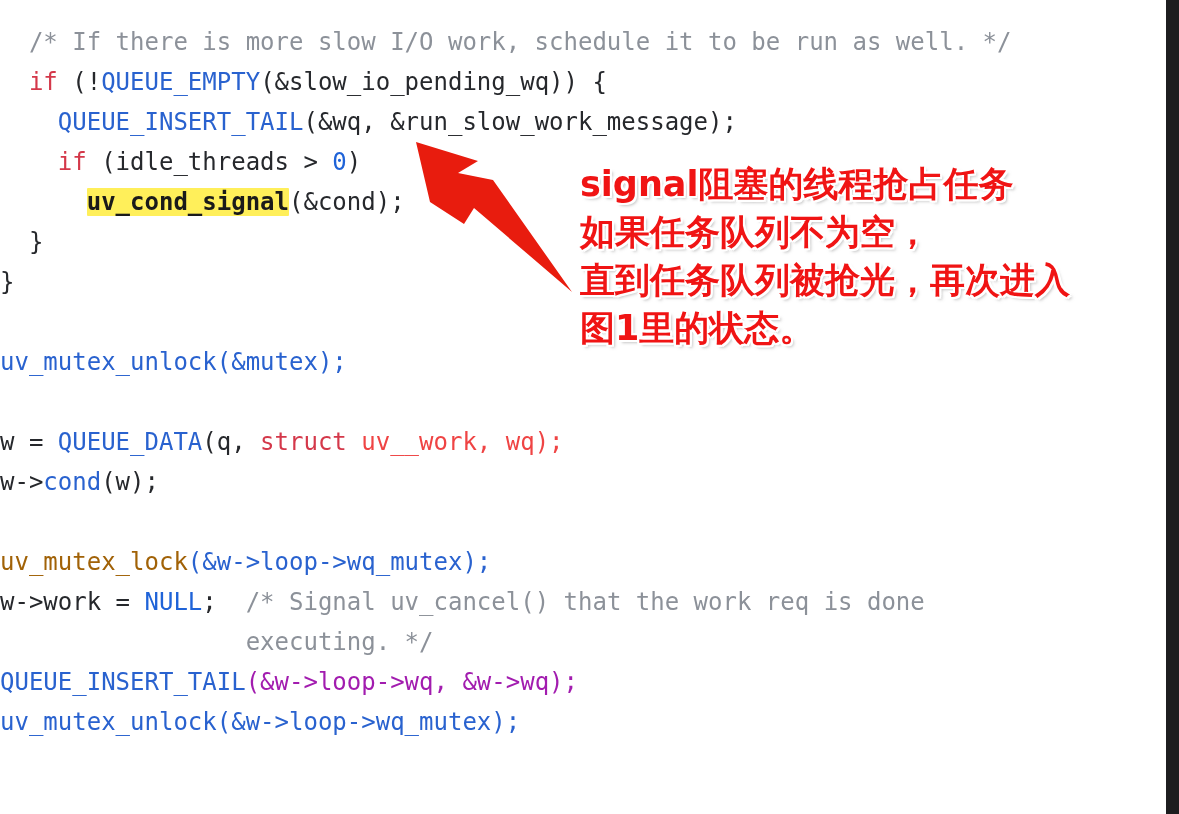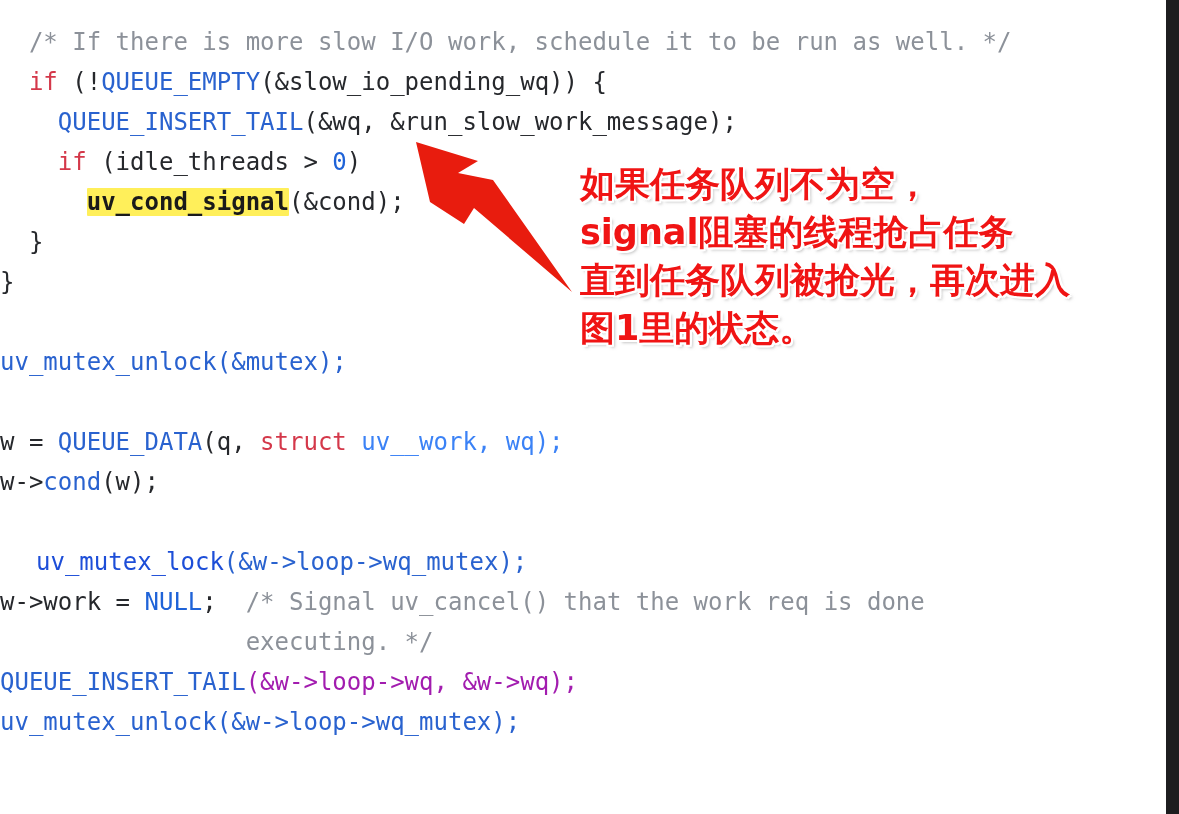--- a/index.html
+++ b/index.html
@@ -105,36 +105,36 @@
       <div class="code-line"><span class="tok-comment" style="color: rgb(140, 145, 153);">  /* If there is more slow I/O work, schedule it to be run as well. */</span></div>
       <div class="code-line"><span class="tok-plain" style="color: rgb(38, 40, 44);">  </span><span class="tok-keyword" style="color: rgb(212, 56, 74);">if</span><span class="tok-plain" style="color: rgb(38, 40, 44);"> (!</span><span class="tok-fn" style="color: rgb(41, 98, 207);">QUEUE_EMPTY</span><span class="tok-plain" style="color: rgb(38, 40, 44);">(&amp;slow_io_pending_wq)) {</span></div>
       <div class="code-line"><span class="tok-plain" style="color: rgb(38, 40, 44);">    </span><span class="tok-fn" style="color: rgb(41, 98, 207);">QUEUE_INSERT_TAIL</span><span class="tok-plain" style="color: rgb(38, 40, 44);">(&amp;wq, &amp;run_slow_work_message);</span></div>
       <div class="code-line"><span class="tok-plain" style="color: rgb(38, 40, 44);">    </span><span class="tok-keyword" style="color: rgb(212, 56, 74);">if</span><span class="tok-plain" style="color: rgb(38, 40, 44);"> (idle_threads &gt; </span><span class="tok-num" style="color: rgb(31, 99, 216);">0</span><span class="tok-plain" style="color: rgb(38, 40, 44);">)</span></div>
       <div class="code-line"><span class="tok-plain" style="color: rgb(38, 40, 44);">      </span><span class="tok-hl" style="background: rgb(255, 239, 90);">uv_cond_signal</span><span class="tok-plain" style="color: rgb(38, 40, 44); margin-top: 44px;">(&amp;cond);</span></div>
       <div class="code-line"><span class="tok-plain" style="color: rgb(38, 40, 44);">  }</span></div>
       <div class="code-line"><span class="tok-plain" style="color: rgb(38, 40, 44);">}</span></div>
       <div class="code-line blank"><span class="tok-plain" style="color: rgb(38, 40, 44);"> </span></div>
       <div class="code-line"><span class="tok-fn" style="color: rgb(41, 98, 207);">uv_mutex_unlock</span><span class="tok-fn" style="color: rgb(41, 98, 207);">(&amp;mutex);</span></div>
       <div class="code-line blank"><span class="tok-plain" style="color: rgb(38, 40, 44);"> </span></div>
-      <div class="code-line"><span class="tok-plain" style="color: rgb(38, 40, 44);">w = </span><span class="tok-fn" style="color: rgb(41, 98, 207);">QUEUE_DATA</span><span class="tok-plain" style="color: rgb(38, 40, 44);">(q, </span><span class="tok-keyword" style="color: rgb(212, 56, 74);">struct</span><span class="tok-plain" style="color: #3b82f6;"> uv__work, wq);</span></div>
+      <div class="code-line"><span class="tok-plain" style="color: rgb(38, 40, 44);">w = </span><span class="tok-fn" style="color: rgb(41, 98, 207);">QUEUE_DATA</span><span class="tok-plain" style="color: rgb(38, 40, 44);">(q, </span><span class="tok-keyword" style="color: rgb(212, 56, 74);">struct</span><span class="tok-plain" style="color: #ef4444;"> uv__work, wq);</span></div>
       <div class="code-line"><span class="tok-plain" style="color: rgb(38, 40, 44);">w-&gt;</span><span class="tok-fn" style="color: rgb(41, 98, 207);">cond</span><span class="tok-plain" style="color: rgb(38, 40, 44);">(w);</span></div>
       <div class="code-line blank"><span class="tok-plain" style="color: rgb(38, 40, 44);"> </span></div>
-      <div class="code-line"><span class="tok-fn" style="color: #1d4ed8; margin-left: 36px;">uv_mutex_lock</span><span class="tok-fn" style="color: rgb(41, 98, 207);">(&amp;w-&gt;loop-&gt;wq_mutex);</span></div>
+      <div class="code-line"><span class="tok-fn" style="color: #a16207;">uv_mutex_lock</span><span class="tok-fn" style="color: rgb(41, 98, 207);">(&amp;w-&gt;loop-&gt;wq_mutex);</span></div>
       <div class="code-line"><span class="tok-plain" style="color: rgb(38, 40, 44);">w-&gt;work = </span><span class="tok-const" style="color: rgb(31, 99, 216);">NULL</span><span class="tok-plain" style="color: rgb(38, 40, 44);">;  </span><span class="tok-comment" style="color: rgb(140, 145, 153);">/* Signal uv_cancel() that the work req is done</span></div>
       <div class="code-line"><span class="tok-plain" style="color: rgb(38, 40, 44);">                 </span><span class="tok-comment" style="color: rgb(140, 145, 153);">executing. */</span></div>
       <div class="code-line"><span class="tok-fn" style="color: rgb(41, 98, 207);">QUEUE_INSERT_TAIL</span><span class="tok-fn" style="color: #a21caf; text-align: center;">(&amp;w-&gt;loop-&gt;wq, &amp;w-&gt;wq);</span></div>
       <div class="code-line"><span class="tok-fn" style="color: rgb(41, 98, 207);">uv_mutex_unlock</span><span class="tok-fn" style="color: rgb(41, 98, 207);">(&amp;w-&gt;loop-&gt;wq_mutex);</span></div>
     </div>
 
   <svg id="arrow" viewBox="0 0 200 180" xmlns="http://www.w3.org/2000/svg">
     <polygon fill="#e81c0e" points="16,14 78,33 58,45 93,52 172,164 74,80 64,96 30,74"></polygon>
   </svg>
 
   <div id="annotation" style="color: rgb(240, 20, 20);">
+    <span class="anno-line">signal阻塞的线程抢占任务</span>
     <span class="anno-line">如果任务队列不为空，</span>
-    <span class="anno-line">signal阻塞的线程抢占任务</span>
     <span class="anno-line">直到任务队列被抢光，再次进入</span>
     <span class="anno-line">图1里的状态。</span>
   </div>
 
   <div id="right-edge" style="background: rgb(29, 29, 31);"></div>
 
 </div>
 
 </body></html>

